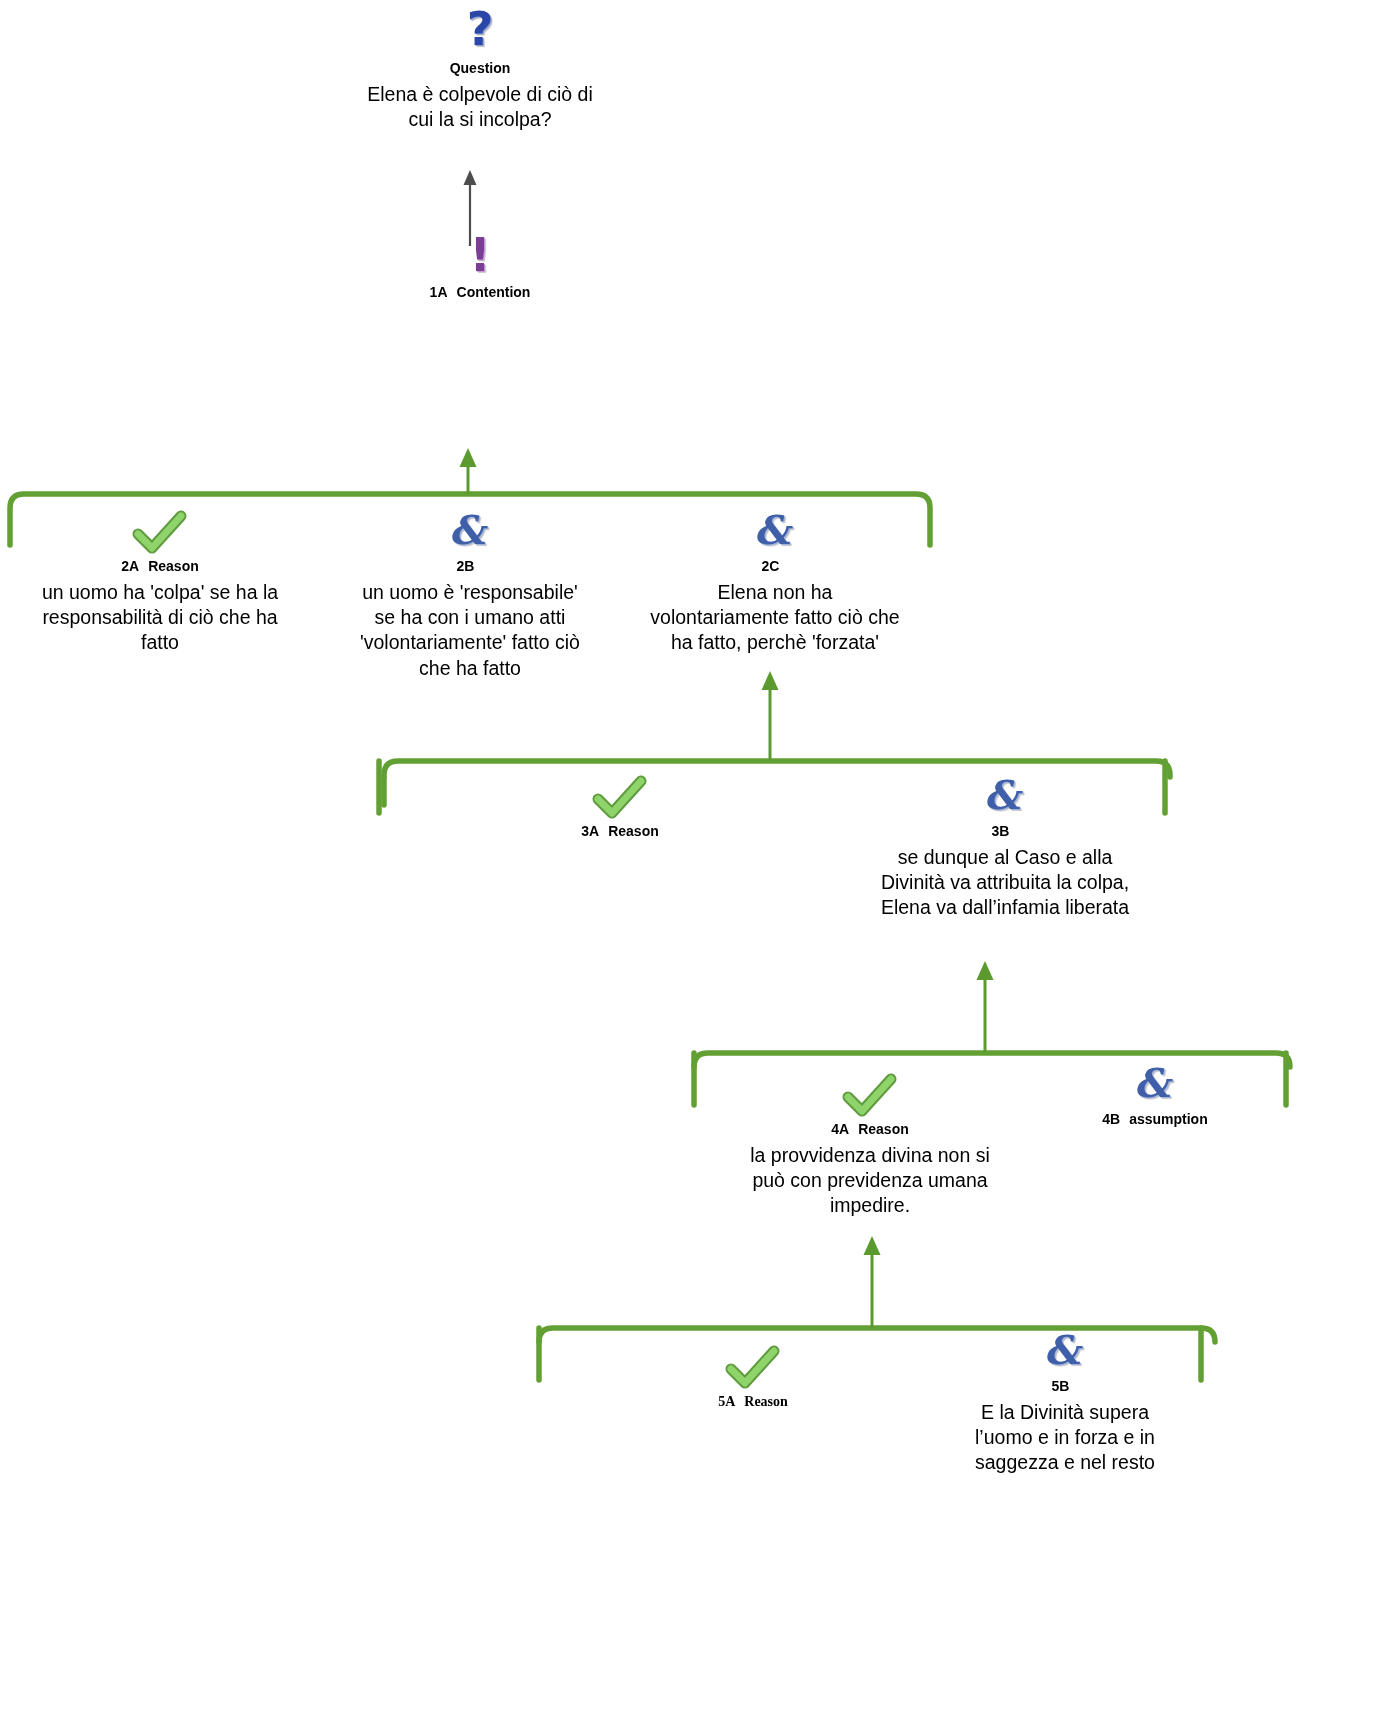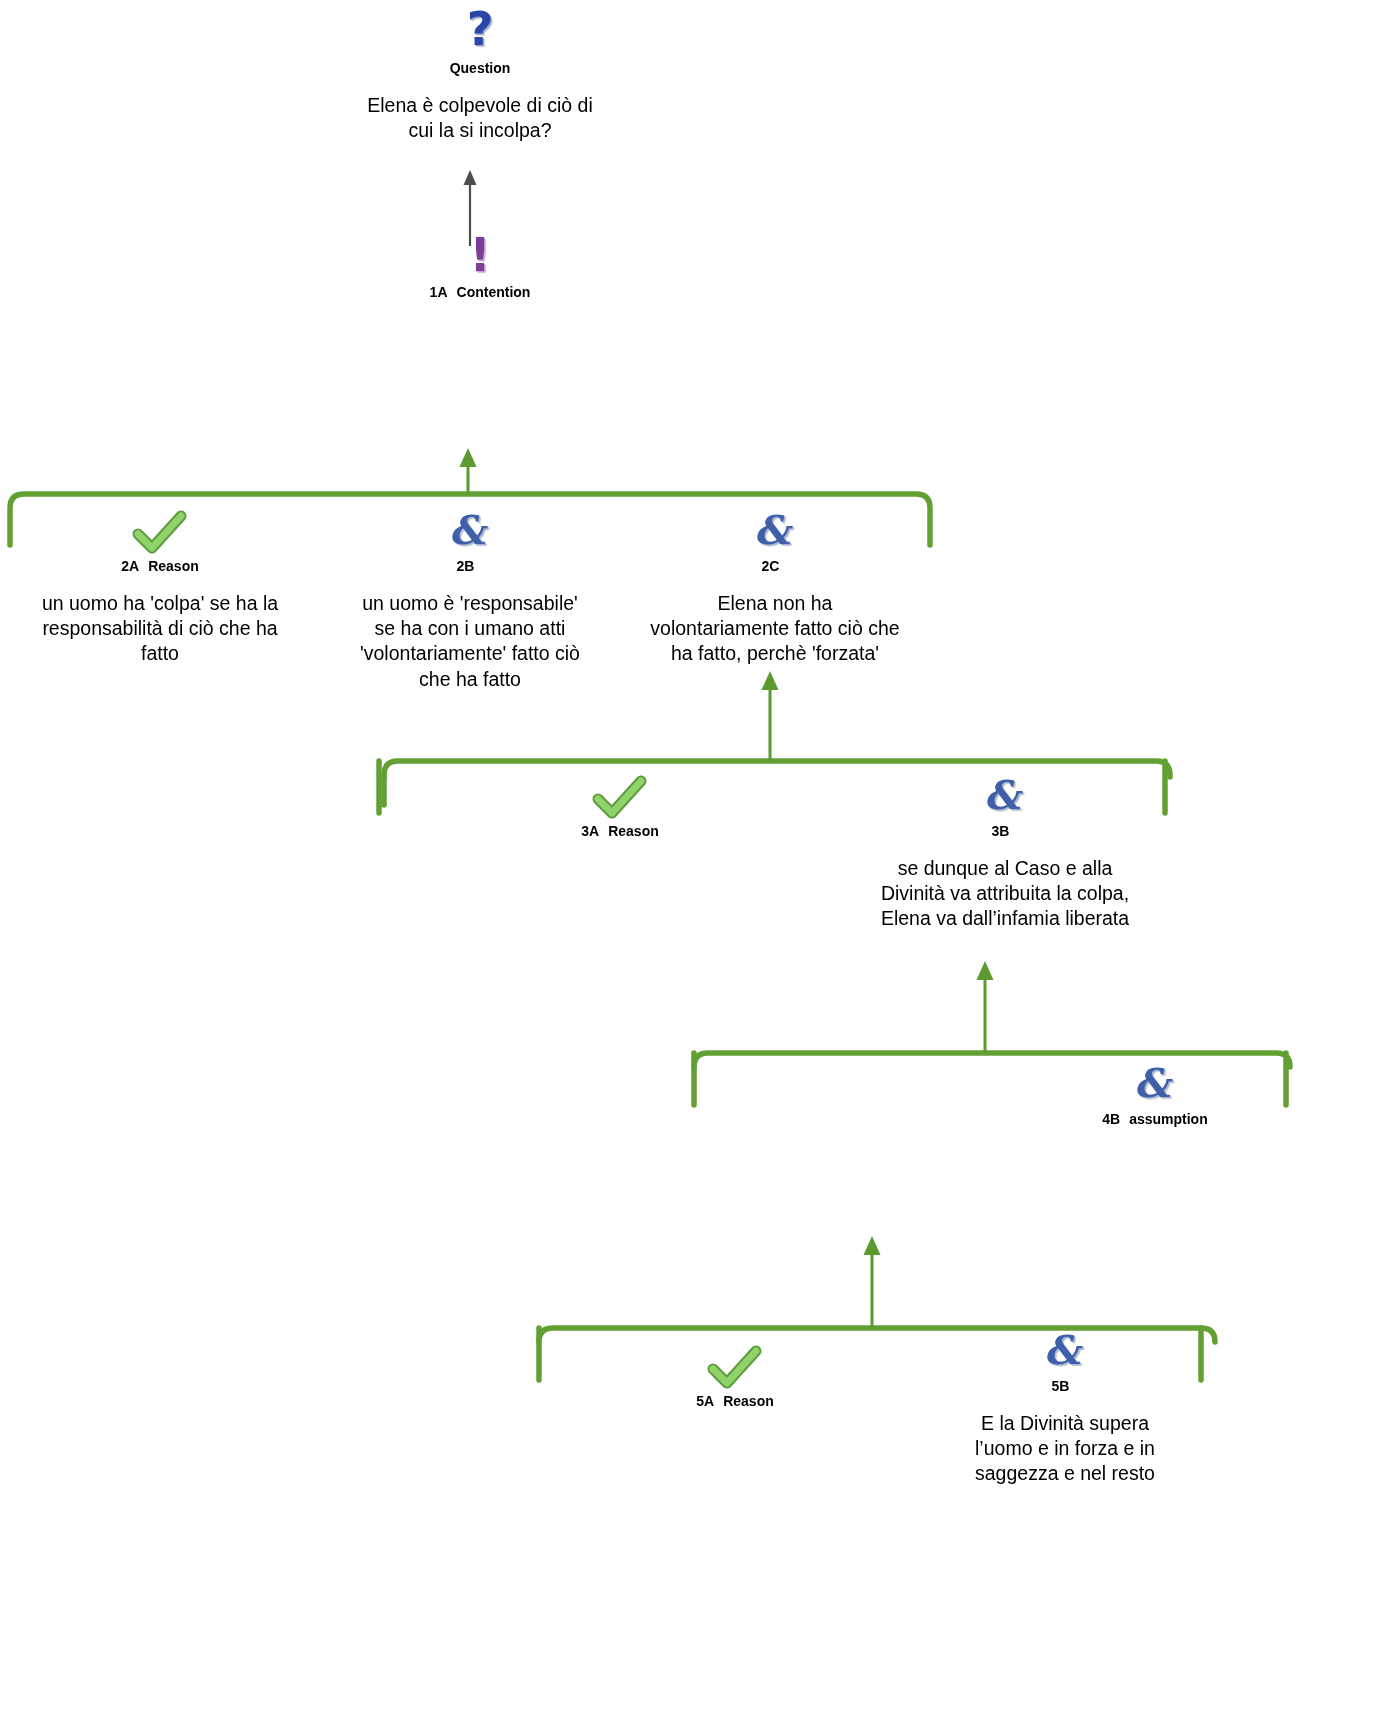--- a/index.html
+++ b/index.html
@@ -33,21 +33,21 @@
     font-weight: bold;
     font-size: 14px;
     line-height: 1.25;
     margin-top: 2px;
     white-space: nowrap;
   }
   .node-head .num { margin-right: 9px; }
   .node-body {
     font-size: 19.5px;
     line-height: 1.30;
-    margin-top: 15px;
+    margin-top: 4px;
     white-space: pre-line;
   }
   
   .ico-question {
     font-size: 46px;
     font-weight: bold;
     color: #2a47a8;
     font-family: "DejaVu Sans", sans-serif;
     text-shadow: 1px 1px 0 #8fa2d8, 2px 2px 1px rgba(0,0,0,.25);
     height: 52px;
@@ -224,29 +224,43 @@
   <div class="node" style="left:840px; top:775px; width:330px;">
     <span class="node-icon ico-amp">&amp;</span>
     <div class="node-head">
       <span class="num">3B</span><span class="type"></span>
     </div>
     <div class="node-body">se dunque al Caso e alla
 Divinità va attribuita la colpa,
 Elena va dall’infamia liberata</div>
   </div>
 
+  <div class="node" style="left:715px; top:1073px; width:310px;">
+    <span class="node-icon ico-check">
+      <svg width="52" height="42" viewBox="0 0 52 42">
+        <path d="M4,22 L18,36 L47,4" fill="none" stroke="#5f9c3e" stroke-width="11" stroke-linecap="round" stroke-linejoin="round"></path>
+        <path d="M4,22 L18,36 L47,4" fill="none" stroke="#8fd36b" stroke-width="7" stroke-linecap="round" stroke-linejoin="round"></path>
+      </svg>
+    </span>
+    <div class="node-head">
+      <span class="num">4A</span><span class="type">Reason</span>
+    </div>
+    <div class="node-body">la provvidenza divina non si
+può con previdenza umana
+impedire.</div>
+  </div>
 
   <div class="node" style="left:1030px; top:1063px; width:250px;">
     <span class="node-icon ico-amp">&amp;</span>
     <div class="node-head">
       <span class="num">4B</span><span class="type">assumption</span>
     </div>
   </div>
 
-  <div class="node" style="left:550px; top:1345px; width:370px;">
+  <div class="node" style="left:568px; top:1345px; width:370px;font-family:Liberation Serif, serif;">
     <span class="node-icon ico-check">
       <svg width="52" height="42" viewBox="0 0 52 42">
         <path d="M4,22 L18,36 L47,4" fill="none" stroke="#5f9c3e" stroke-width="11" stroke-linecap="round" stroke-linejoin="round"></path>
         <path d="M4,22 L18,36 L47,4" fill="none" stroke="#8fd36b" stroke-width="7" stroke-linecap="round" stroke-linejoin="round"></path>
       </svg>
     </span>
     <div class="node-head">
       <span class="num">5A</span><span class="type">Reason</span>
     </div>
   </div>

